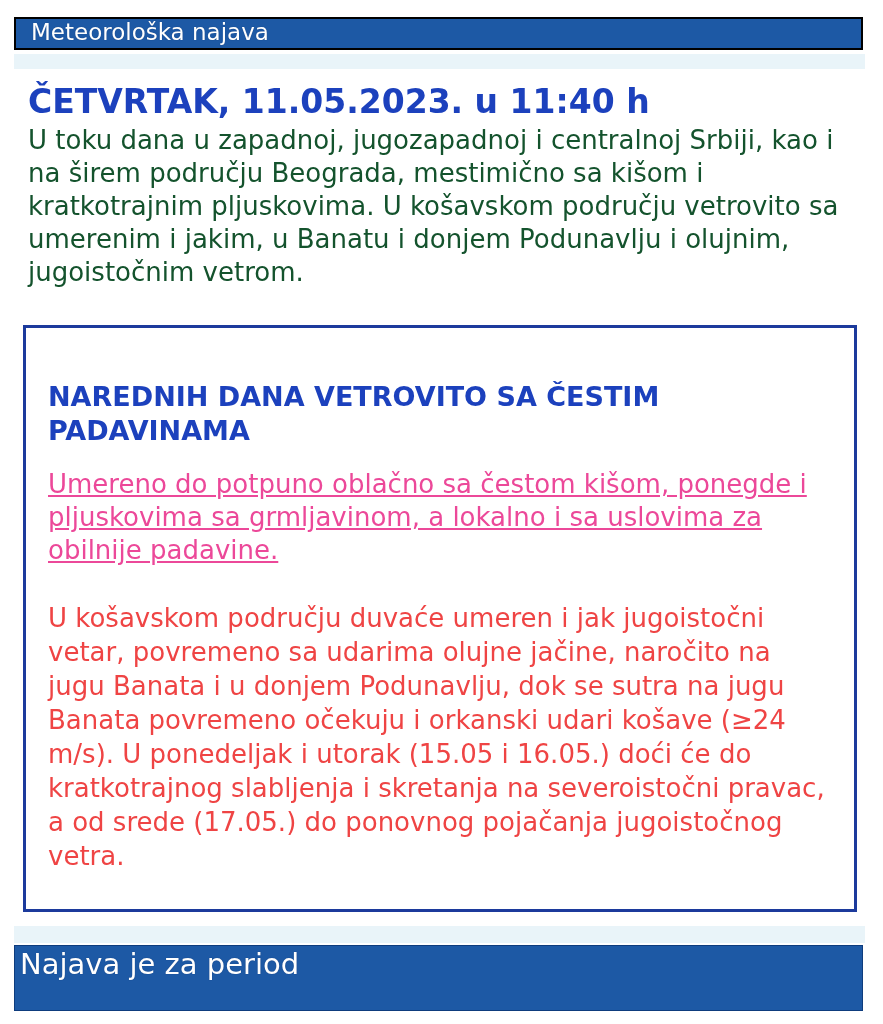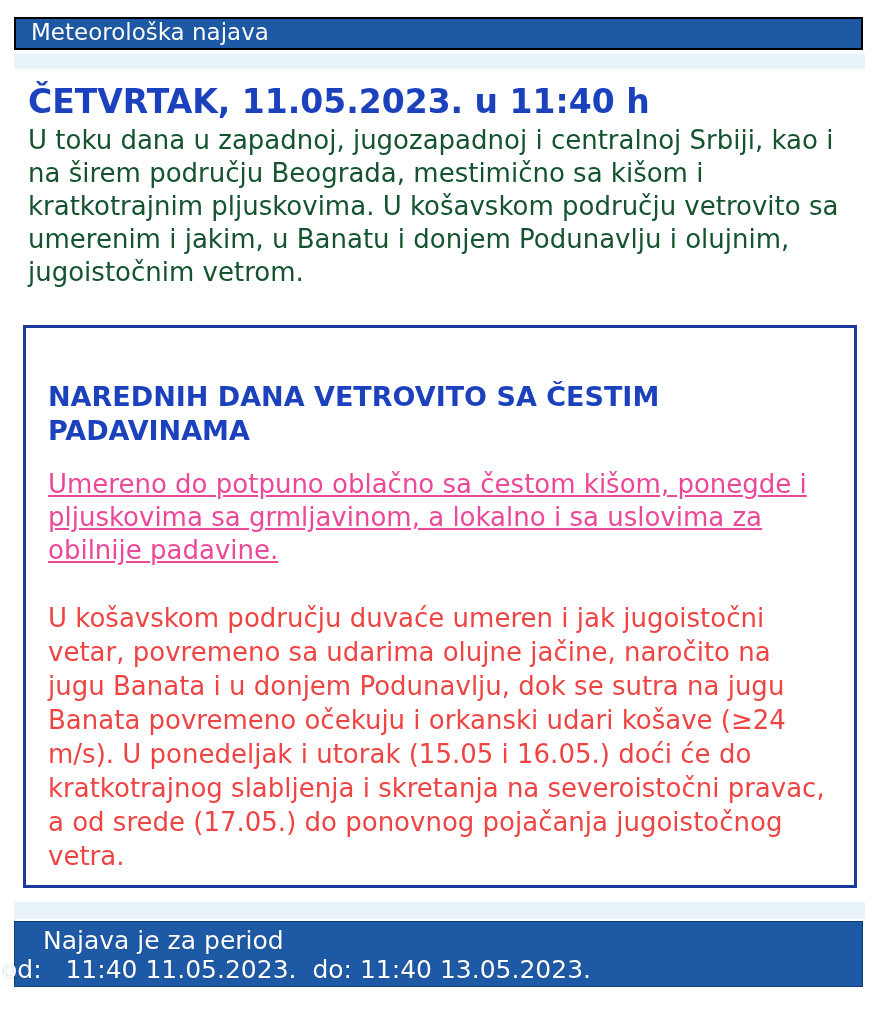--- a/index.html
+++ b/index.html
@@ -59,21 +59,21 @@
     line-height: 33px;
     color: #14532d;
   }
 
   
   .warning-box {
     box-sizing: border-box;
     margin: 36px 0 0 23px;
     width: 834px;
     border: 3px solid #1c3a9c;
-    padding: 52px 24px 12px 22px;
+    padding: 52px 24px 36px 22px;
     background: #ffffff;
   }
   .warning-heading {
     margin: 0;
     max-width: 700px;
     font-size: 27px;
     font-weight: bold;
     line-height: 34px;
     color: #1c41bd;
   }
@@ -97,22 +97,22 @@
     margin: 2px 0 0 14px;
     width: 849px;
     height: 66px;
     background: #1d59a5;
     border: 1px solid #0e3c7d;
     color: #ffffff;
     padding-top: 4px;
     text-shadow: 0 0 1px rgba(8, 30, 80, 0.5);
   }
   .footer-title {
-    margin-left: 28px;
-    font-size: 25px;
+    margin-left: 5px;
+    font-size: 29px;
     line-height: 29px;
     white-space: pre;
   }
   .footer-period {
     margin-left: -13px;
     font-size: 25px;
     line-height: 29px;
     white-space: pre;
   }
 </style>
@@ -134,16 +134,15 @@
   <div class="warning-box">
     <div class="warning-heading">NAREDNIH DANA VETROVITO SA ČESTIM PADAVINAMA</div>
     <p class="warning-p1">Umereno do potpuno oblačno sa čestom kišom, ponegde i pljuskovima sa grmljavinom, a lokalno i sa uslovima za obilnije padavine.</p>
     <p class="warning-p2">U košavskom području duvaće umeren i jak jugoistočni vetar, povremeno sa udarima olujne jačine, naročito na jugu Banata i u donjem Podunavlju, dok se sutra na jugu Banata povremeno očekuju i orkanski udari košave (≥24 m/s). U ponedeljak i utorak (15.05 i 16.05.) doći će do kratkotrajnog slabljenja i skretanja na severoistočni pravac, a od srede (17.05.) do ponovnog pojačanja jugoistočnog vetra.</p>
   </div>
 
   <div class="strip strip-bottom"></div>
 
   <div class="footer-bar">
     <div class="footer-title">Najava je za period</div>
-    <div class="footer-period">od:   11:40 11.05.2023.  do: 11:40 13.05.2023.</div>
   </div>
 
 </div>
 
 </body></html>

